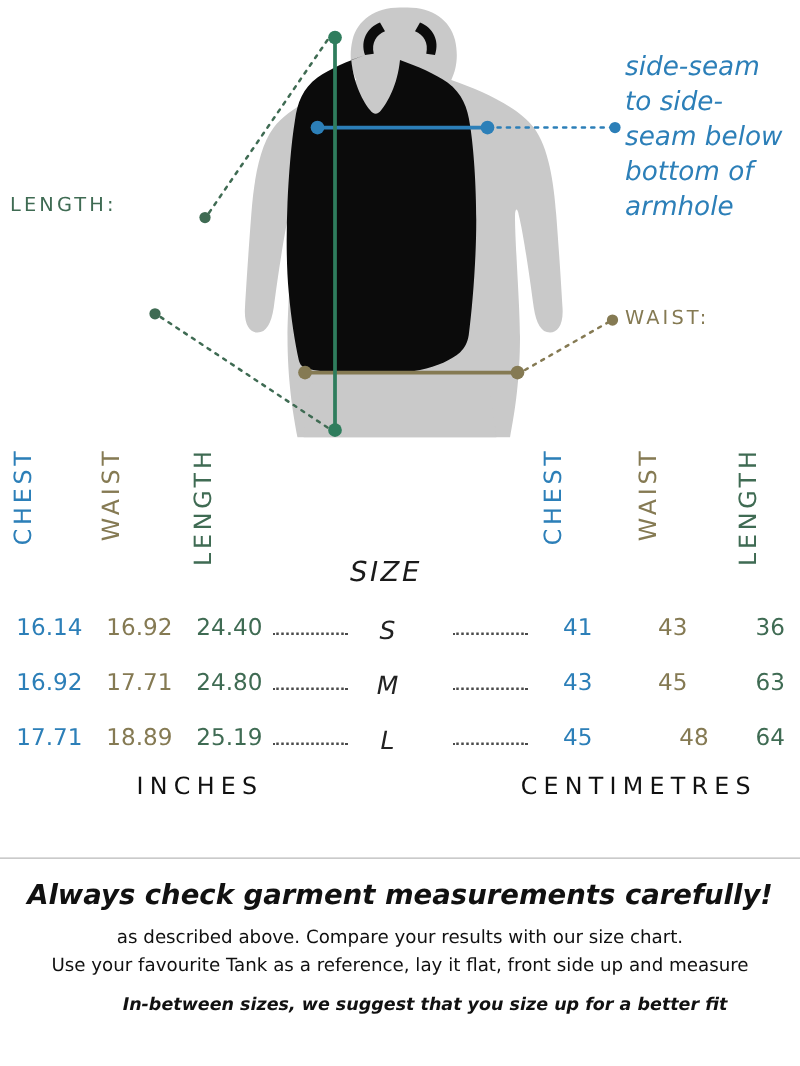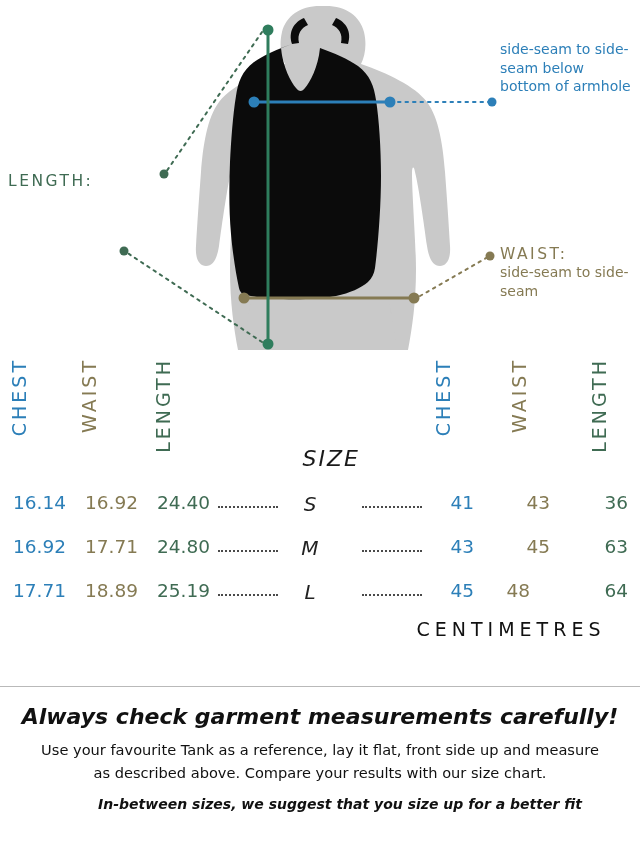--- a/index.html
+++ b/index.html
@@ -13,24 +13,24 @@
   }
   .page{position:relative;width:640px;height:853px;}
 
   
   .illus{position:absolute;left:0;top:0;width:640px;height:350px;}
   .illus svg{display:block;}
 
   
   .anno{position:absolute;font-family:"DejaVu Sans", sans-serif;}
   .anno .ttl{letter-spacing:2.5px;font-size:15.5px;}
-  .anno .body{font-size:14px;line-height:1.33;}
+  .anno .body{font-size:21px;line-height:1.33;font-style:italic;}
   .anno.chest{left:500px;top:40px;width:135px;color:#2c7fb8;}
   .anno.waist{left:500px;top:245px;width:135px;color:#857a53;}
-  .anno.length{left:8px;top:155px;width:165px;color:#3f6b53;text-align:left;margin-top:17px;}
+  .anno.length{left:8px;top:155px;width:165px;color:#3f6b53;text-align:left;}
   .anno.length .ttl{color:#3f6b53;}
 
   
   .table-zone{position:absolute;left:0;top:350px;width:640px;height:320px;}
 
   .vlabel{
     position:absolute;
     writing-mode:vertical-rl;
     transform:rotate(180deg);
     letter-spacing:3px;
@@ -46,21 +46,21 @@
   .sizecell{position:absolute;font-size:20px;font-style:italic;text-align:center;width:60px;}
   .dots-l{position:absolute;border-top:2.5px dotted #4a4a4a;}
   .dots-r{position:absolute;border-top:2.5px dotted #4a4a4a;}
 
   .unit{
     position:absolute;top:268px;font-size:19px;letter-spacing:5px;color:#111;
   }
   .unit.inch{left:60px;width:200px;text-align:center;}
   .unit.cm{left:386px;width:250px;text-align:center;}
 
-  .sizehdr{position:absolute;left:280px;top:96px;width:80px;text-align:right;
+  .sizehdr{position:absolute;left:280px;top:96px;width:80px;text-align:left;
     font-size:22px;font-style:italic;letter-spacing:2px;color:#1a1a1a;}
 
   
   .divider{position:absolute;left:0;top:686px;width:640px;border-top:1px solid #b9b9b9;}
   .footer{position:absolute;left:0;top:696px;width:640px;text-align:center;}
   .footer .h{font-size:22px;font-style:italic;font-weight:bold;color:#111;margin:8px 0 10px;}
   .footer .l{font-size:14.6px;color:#111;line-height:1.55;}
   .footer .last{font-size:14px;font-style:italic;font-weight:bold;margin-top:10px;padding-left:40px;}
 </style>
 </head>
@@ -150,21 +150,20 @@
       </g>
     </svg>
   </div>
 
   <div class="anno chest">
     <div class="body">side-seam to side-seam below bottom of armhole</div>
   </div>
 
   <div class="anno waist">
     <div class="ttl">WAIST:</div>
-    <div class="body">side-seam to side-seam</div>
   </div>
 
   <div class="anno length">
     <div class="ttl">LENGTH:</div>
   </div>
 
   <div class="table-zone">
 
     <div class="vlabel c-chest" style="left:8px;  top:8px;">CHEST</div>
     <div class="vlabel c-waist" style="left:78px; top:8px;">WAIST</div>
@@ -201,28 +200,29 @@
     </div>
 
     <div class="cellrow" style="top:230px;">
       <div class="cell c-chest" style="left:0px;  width:66px;">17.71</div>
       <div class="cell c-waist" style="left:72px; width:66px;">18.89</div>
       <div class="cell c-length" style="left:144px;width:66px;">25.19</div>
       <div class="dots-l" style="left:218px;top:14px;width:60px;"></div>
       <div class="sizecell" style="left:280px;">L</div>
       <div class="dots-r" style="left:362px;top:14px;width:60px;"></div>
       <div class="cell c-chest" style="left:424px;width:50px;">45</div>
-      <div class="cell c-waist" style="left:480px;width:50px;text-align:right;">48</div>
+      <div class="cell c-waist" style="left:517px;width:50px;text-align:right;">48</div>
       <div class="cell c-length" style="left:578px;width:50px;">64</div>
     </div>
 
+    <div class="unit inch">INCHES</div>
     <div class="unit cm">CENTIMETRES</div>
   </div>
 
   <div class="divider"></div>
   <div class="footer">
     <div class="h">Always check garment measurements carefully!</div>
+    <div class="l">as described above. Compare your results with our size chart.</div>
     <div class="l">Use your favourite Tank as a reference, lay it flat, front side up and measure</div>
-    <div class="l">as described above. Compare your results with our size chart.</div>
     <div class="l last">In-between sizes, we suggest that you size up for a better fit</div>
   </div>
 
 </div>
 
 </body></html>

